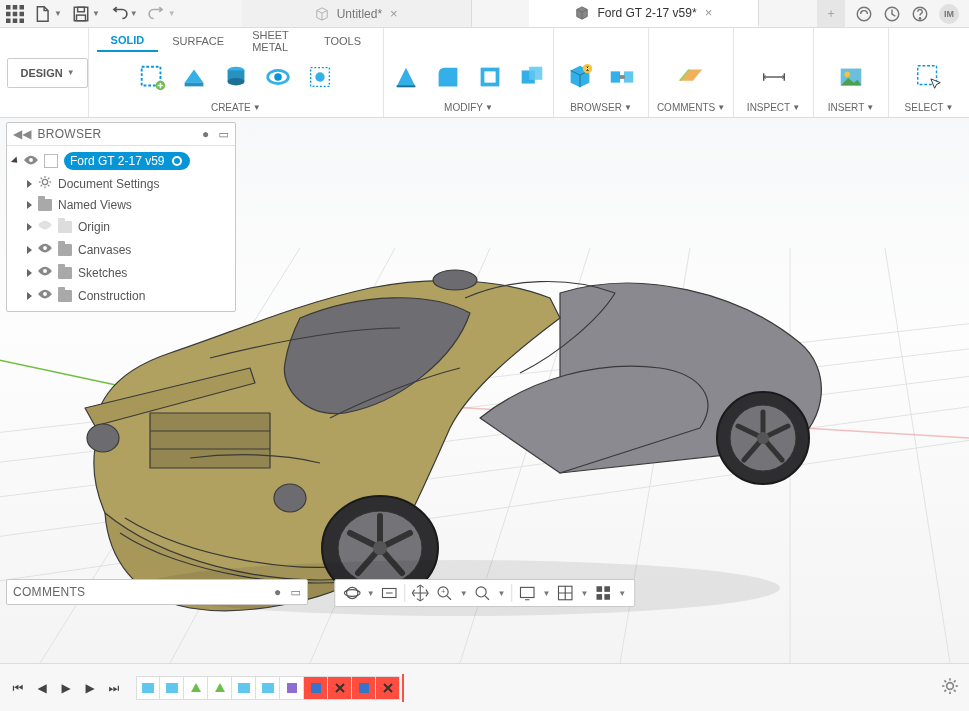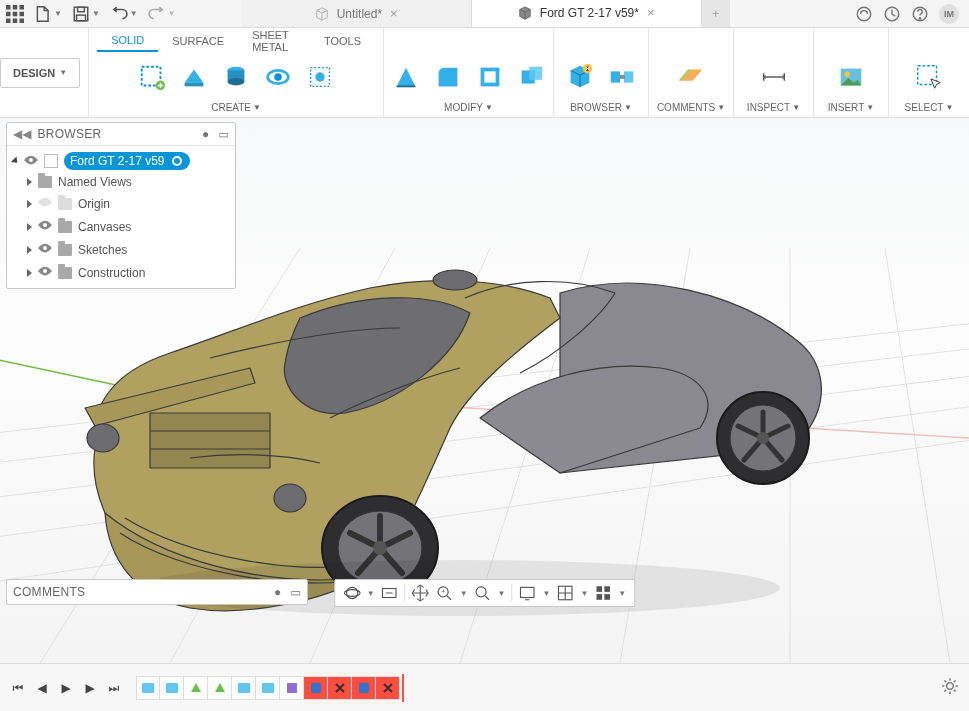--- a/index.html
+++ b/index.html
@@ -33,20 +33,21 @@
     display: flex; align-items: center; justify-content: center;
     color: #555;
     cursor: pointer;
   }
   .top-bar .tabs-area {
     flex: 1;
     display: flex;
     align-items: stretch;
     height: 100%;
     margin-left: 60px;
+    justify-content: space-between;
   }
   .doc-tab {
     display: flex;
     align-items: center;
     padding: 0 14px;
     gap: 8px;
     border-right: 1px solid #dcdcdc;
     background: #f0f0f0;
     min-width: 230px;
     justify-content: center;
@@ -81,21 +82,21 @@
   .ribbon {
     height: 90px;
     background: #fff;
     border-bottom: 1px solid #dcdcdc;
     display:flex;
     align-items:stretch;
   }
   .ribbon .design-panel {
     width: 120px;
     border-right: 1px solid #e5e5e5;
-    display:flex; align-items:center; justify-content:flex-start;
+    display:flex; align-items:center; justify-content:flex-end;
   }
   .ribbon .design-btn {
     background:#fff;
     border:1px solid #ccc;
     border-radius:2px;
     padding:8px 12px;
     font-weight:bold;
     font-size:11px;
     display:flex;align-items:center;gap:4px;
     cursor:pointer;
@@ -122,21 +123,21 @@
   }
   .sub-tab {
     font-size:11px;
     color:#666;
     padding:4px 14px;
     cursor:pointer;
   }
   .sub-tab.active {
     color:#0696d7;
     border-bottom:2px solid #0696d7;
-    font-weight:400;
+    font-weight:700;
   }
   .ribbon-group .tool-row {
     display:flex;
     gap:8px;
     align-items:center;
     justify-content:center;
     flex:1;
   }
   .tool-big {
     width:34px;height:34px;
@@ -688,20 +689,37 @@
               <path d="M8 0C4 0 1 4 0 5c1 1 4 5 8 5s7-4 8-5c-1-1-4-5-8-5z" fill="#888"></path>
               <circle cx="8" cy="5" r="2.2" fill="#fff"></circle>
             </svg></span>
         <span style="width:14px;height:14px;border:1px solid #bbb;background:#fff;display:inline-block"></span>
         <span class="component-chip">
           <span>Ford GT 2-17 v59</span>
           <span style="width:10px;height:10px;border-radius:50%;border:2px solid #fff;background:#0696d7;display:inline-block;margin-left:3px"></span>
         </span>
       </div>
 
+      <div class="node">
+        <span class="tri"></span>
+        <span class="gear"><svg viewBox="0 0 16 16">
+              <circle cx="8" cy="8" r="3" fill="none" stroke="#888" stroke-width="1.5"></circle>
+              <g stroke="#888" stroke-width="1.5">
+                <line x1="8" y1="1" x2="8" y2="3"></line>
+                <line x1="8" y1="13" x2="8" y2="15"></line>
+                <line x1="1" y1="8" x2="3" y2="8"></line>
+                <line x1="13" y1="8" x2="15" y2="8"></line>
+                <line x1="3" y1="3" x2="4.5" y2="4.5"></line>
+                <line x1="11.5" y1="11.5" x2="13" y2="13"></line>
+                <line x1="3" y1="13" x2="4.5" y2="11.5"></line>
+                <line x1="11.5" y1="4.5" x2="13" y2="3"></line>
+              </g>
+            </svg></span>
+        <span class="lbl">Document Settings</span>
+      </div>
       <div class="node">
         <span class="tri"></span>
         <span class="folder"></span>
         <span class="lbl">Named Views</span>
       </div>
       <div class="node">
         <span class="tri"></span>
         <span class="eye-ico" style="opacity:.35"><svg viewBox="0 0 16 10">
               <path d="M8 0C4 0 1 4 0 5c1 1 4 5 8 5s7-4 8-5c-1-1-4-5-8-5z" fill="#aaa"></path>
             </svg></span>

